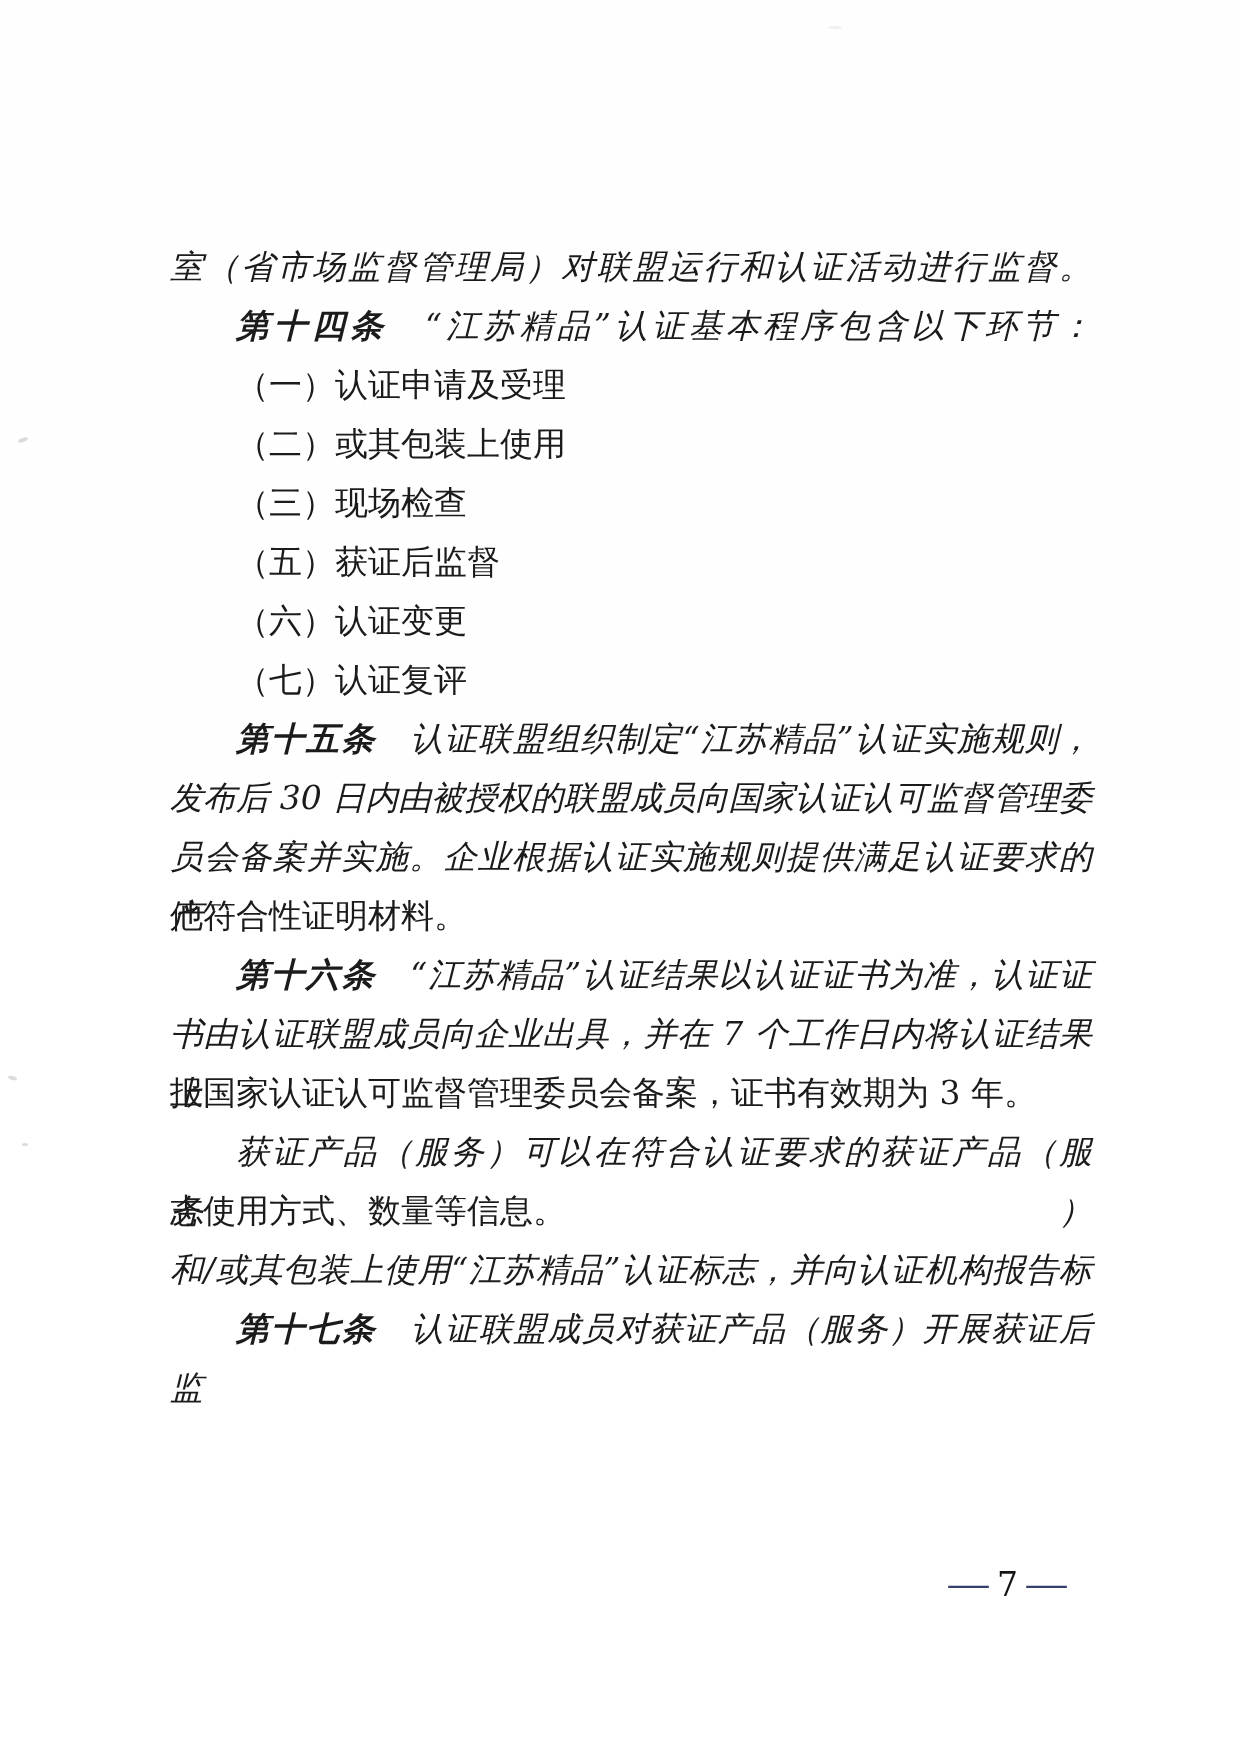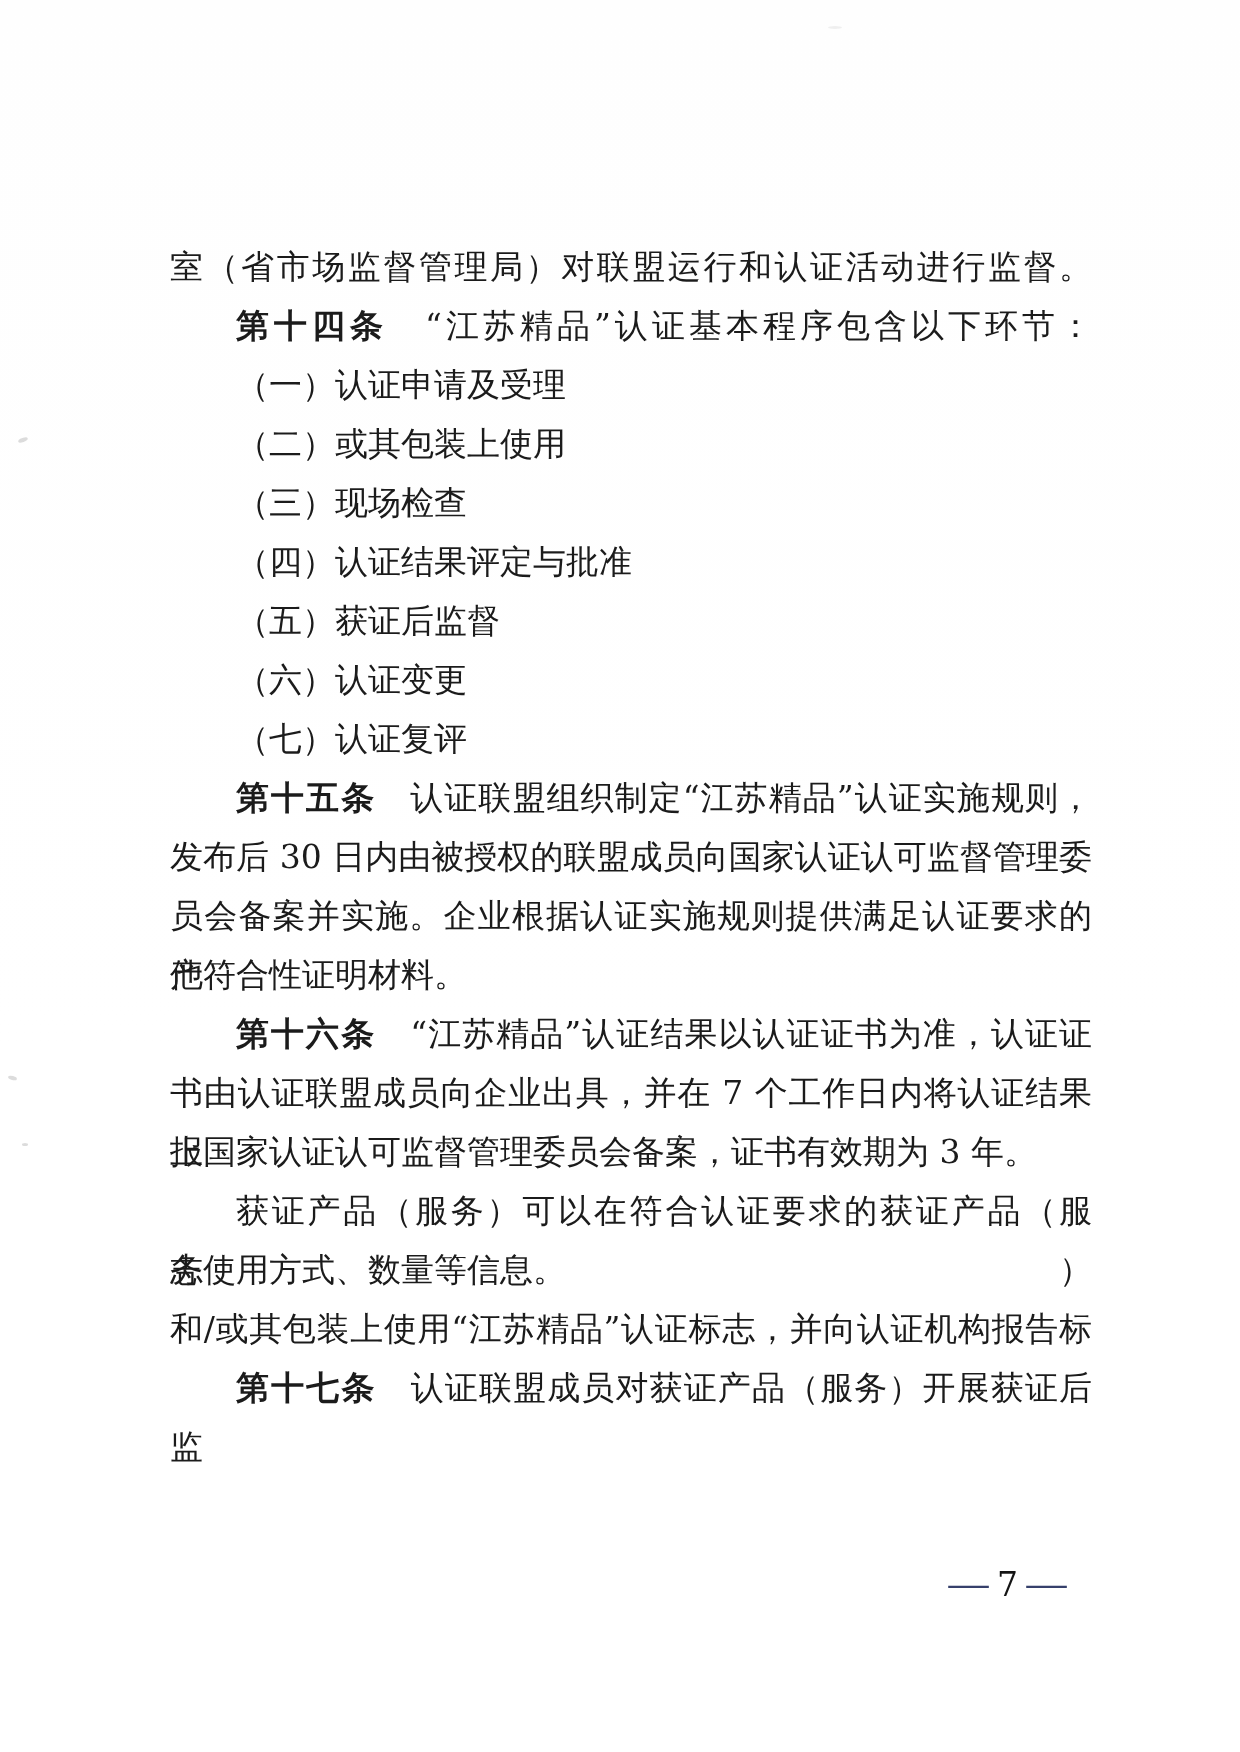--- a/index.html
+++ b/index.html
@@ -26,20 +26,21 @@
     line-height: 59px;
     height: 59px;
     white-space: nowrap;
     color: #1b1b1b;
     text-rendering: geometricPrecision;
   }
   .line.fill {
     white-space: normal;
     text-align: justify;
     text-align-last: justify;
+    font-style: italic;
   }
   .line.indent { text-indent: 2em; }
   .line b {
     font-family: "DejaVu Sans", sans-serif;
     font-weight: 700;
     letter-spacing: 1px;
   }
   .footer {
     position: absolute;
     left: 952px; top: 1563px;
@@ -72,21 +73,20 @@
 <body>
 
 <div class="page">
 
   <main class="doc">
       <p class="line fill"><span>室（省市场监督管理局）对联盟运行和认证活动进行监督。</span></p>
       <p class="line indent fill"><b>第十四条</b><span>　“江苏精品”认证基本程序包含以下环节：</span></p>
       <p class="line indent"><span>（一）认证申请及受理</span></p>
       <p class="line indent"><span>（二）或其包装上使用</span></p>
       <p class="line indent"><span>（三）现场检查</span></p>
-      <p class="line indent"><span>（四）认证结果评定与批准</span></p>
       <p class="line indent"><span>（五）获证后监督</span></p>
       <p class="line indent"><span>（六）认证变更</span></p>
       <p class="line indent"><span>（七）认证复评</span></p>
       <p class="line indent fill"><b>第十五条</b><span>　认证联盟组织制定“江苏精品”认证实施规则，</span></p>
       <p class="line fill"><span>发布后 30 日内由被授权的联盟成员向国家认证认可监督管理委</span></p>
       <p class="line fill"><span>员会备案并实施。企业根据认证实施规则提供满足认证要求的产</span></p>
       <p class="line"><span>他符合性证明材料。</span></p>
       <p class="line indent fill"><b>第十六条</b><span>　“江苏精品”认证结果以认证证书为准，认证证</span></p>
       <p class="line fill"><span>书由认证联盟成员向企业出具，并在 7 个工作日内将认证结果上</span></p>
       <p class="line"><span>报国家认证认可监督管理委员会备案，证书有效期为 3 年。</span></p>

